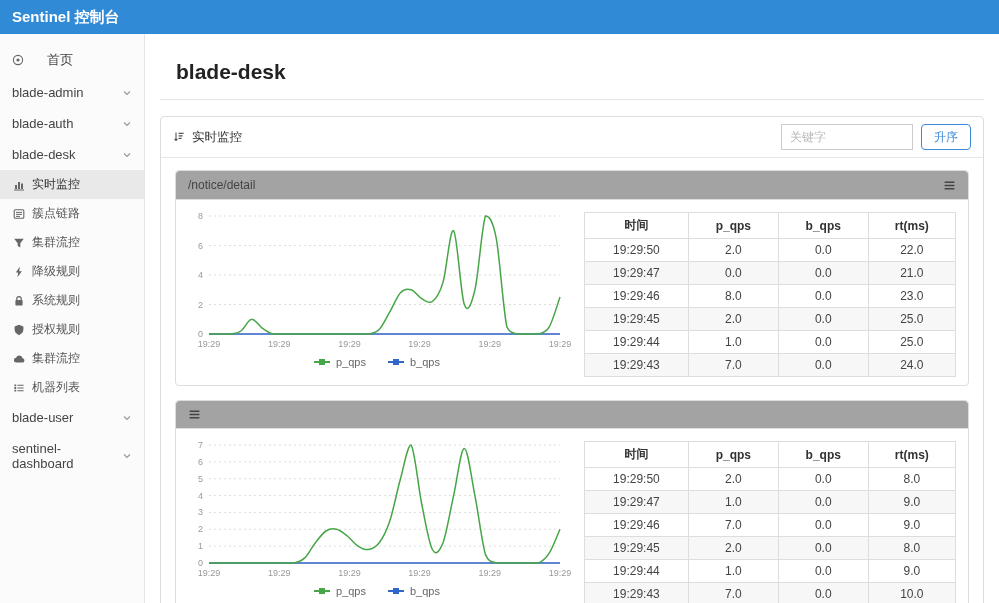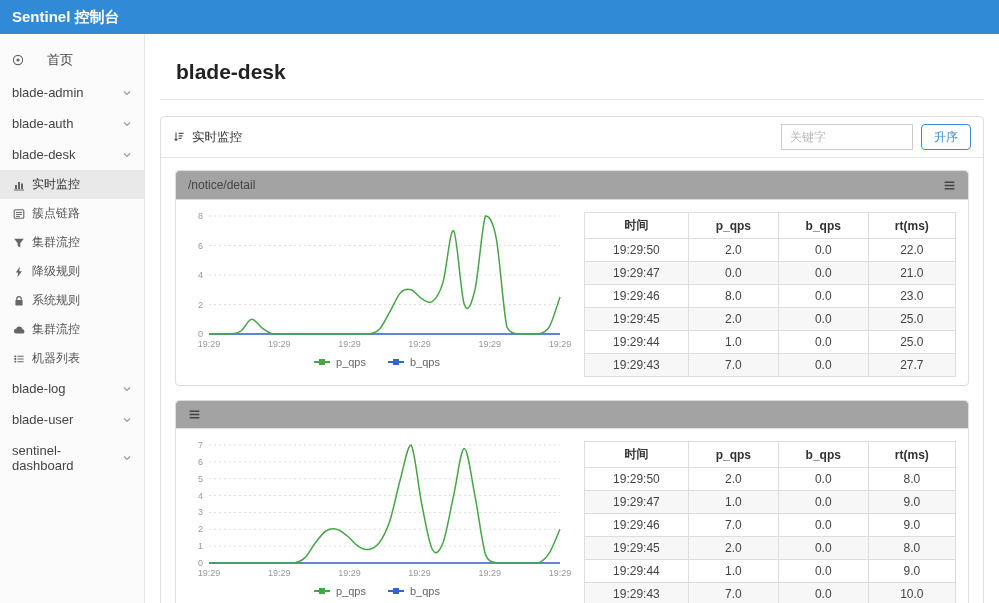--- a/index.html
+++ b/index.html
@@ -158,38 +158,38 @@
       </div>
       <div class="subitem">
         <svg class="ic" viewBox="0 0 12 12">
             <path d="M3.8 5V3.9a2.2 2.2 0 0 1 4.4 0V5" fill="none" stroke="currentColor" stroke-width="1.2"></path>
             <rect x="2.4" y="5" width="7.2" height="5.6" rx=".8" fill="currentColor"></rect>
           </svg>
         <span>系统规则</span>
       </div>
       <div class="subitem">
         <svg class="ic" viewBox="0 0 12 12">
+            <path fill="currentColor" d="M6 0.8 10.4 2.4v3.2c0 2.8-1.9 4.4-4.4 5.6C3.5 10 1.6 8.4 1.6 5.6V2.4z"></path>
+          </svg>
+        <span>授权规则</span>
+      </div>
+      <div class="subitem">
+        <svg class="ic" viewBox="0 0 12 12">
             <path fill="currentColor" d="M3.4 9.6a2.4 2.4 0 0 1-.3-4.8 3.3 3.3 0 0 1 6.4.5 2.15 2.15 0 0 1-.4 4.3z"></path>
           </svg>
         <span>集群流控</span>
       </div>
       <div class="subitem">
         <svg class="ic" viewBox="0 0 12 12">
             <path fill="currentColor" d="M1.4 2.4h1.8v1.8H1.4zM1.4 5.1h1.8v1.8H1.4zM1.4 7.8h1.8v1.8H1.4zM4.4 2.8h6.2v1H4.4zM4.4 5.5h6.2v1H4.4zM4.4 8.2h6.2v1H4.4z"></path>
           </svg>
         <span>机器列表</span>
       </div>
     </div>
 
-    <div class="group">
-      <span>blade-log</span>
-      <svg class="ic chev" viewBox="0 0 12 12">
-          <path d="M2.5 4.2 6 7.8 9.5 4.2" fill="none" stroke="currentColor" stroke-width="1.4"></path>
-        </svg>
-    </div>
     <div class="group">
       <span>blade-user</span>
       <svg class="ic chev" viewBox="0 0 12 12">
           <path d="M2.5 4.2 6 7.8 9.5 4.2" fill="none" stroke="currentColor" stroke-width="1.4"></path>
         </svg>
     </div>
     <div class="group">
       <span>sentinel-dashboard</span>
       <svg class="ic chev" viewBox="0 0 12 12">
           <path d="M2.5 4.2 6 7.8 9.5 4.2" fill="none" stroke="currentColor" stroke-width="1.4"></path>
@@ -300,21 +300,21 @@
                   <tr>
                     <td>19:29:44</td>
                     <td>1.0</td>
                     <td>0.0</td>
                     <td>25.0</td>
                   </tr>
                   <tr>
                     <td>19:29:43</td>
                     <td>7.0</td>
                     <td>0.0</td>
-                    <td>27.7</td>
+                    <td>24.0</td>
                   </tr>
                 </tbody>
               </table>
             </div>
           </div>
         </section>
 
         <section class="panel">
           <div class="panel-header">
             <svg class="ic menu" viewBox="0 0 12 12">

